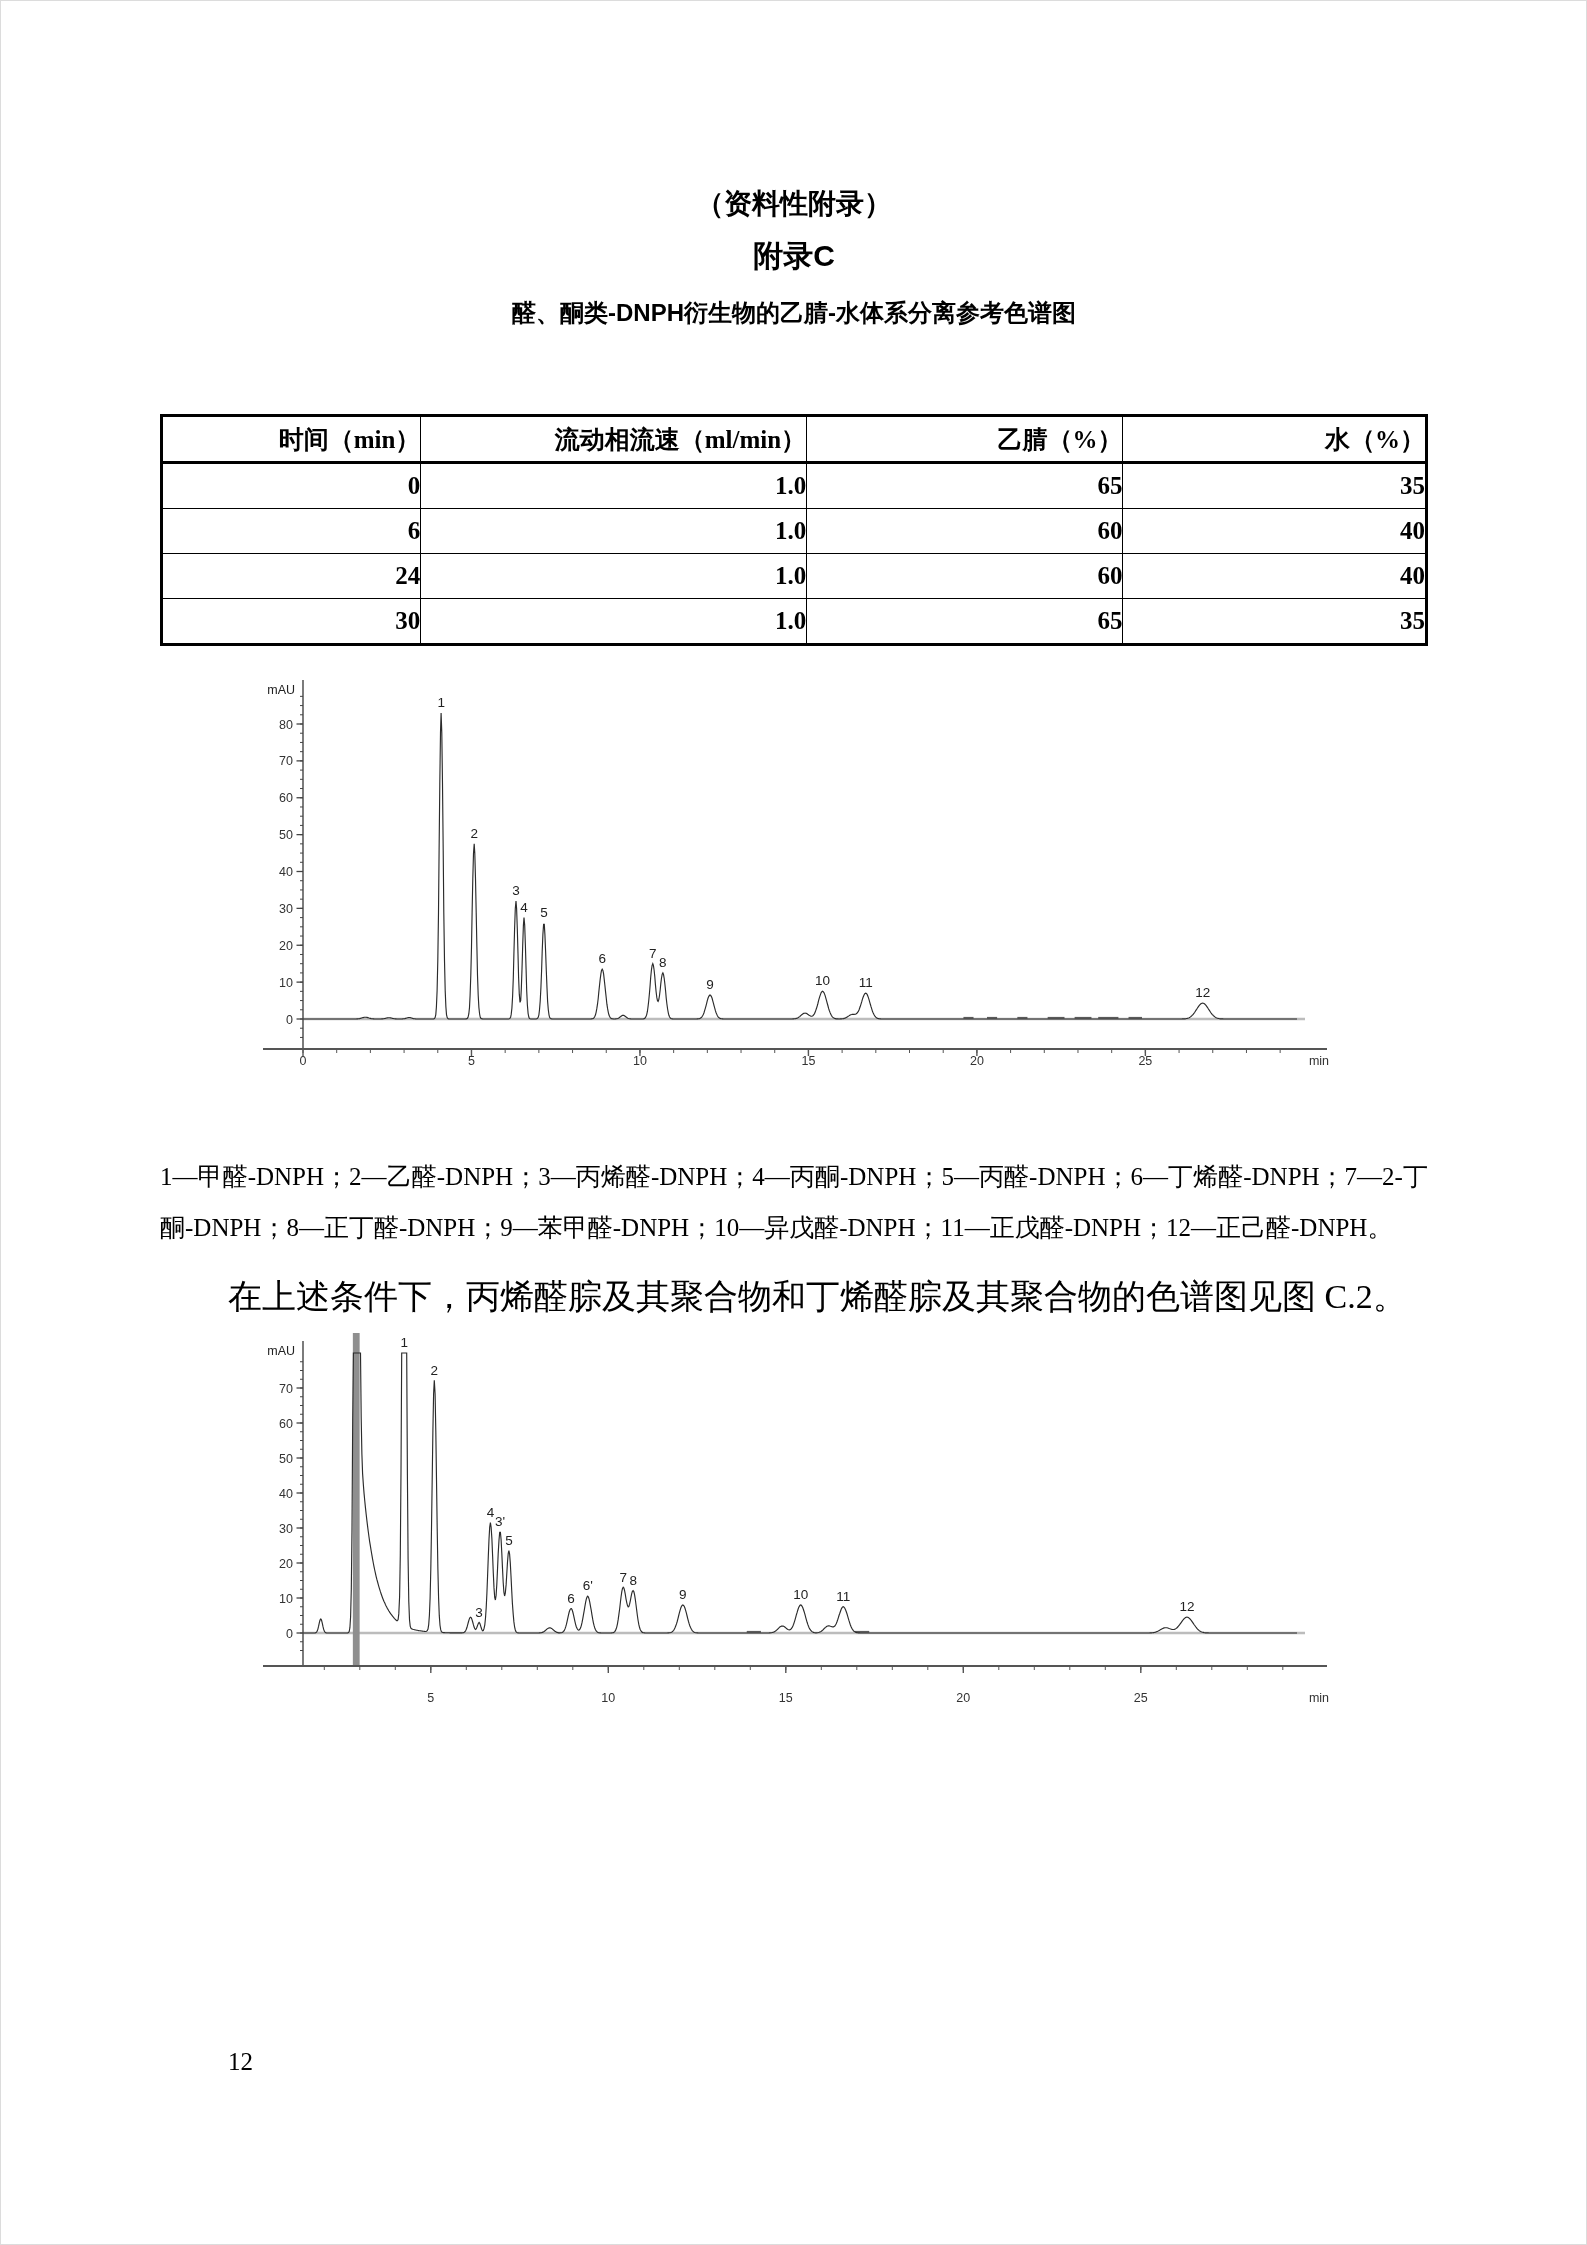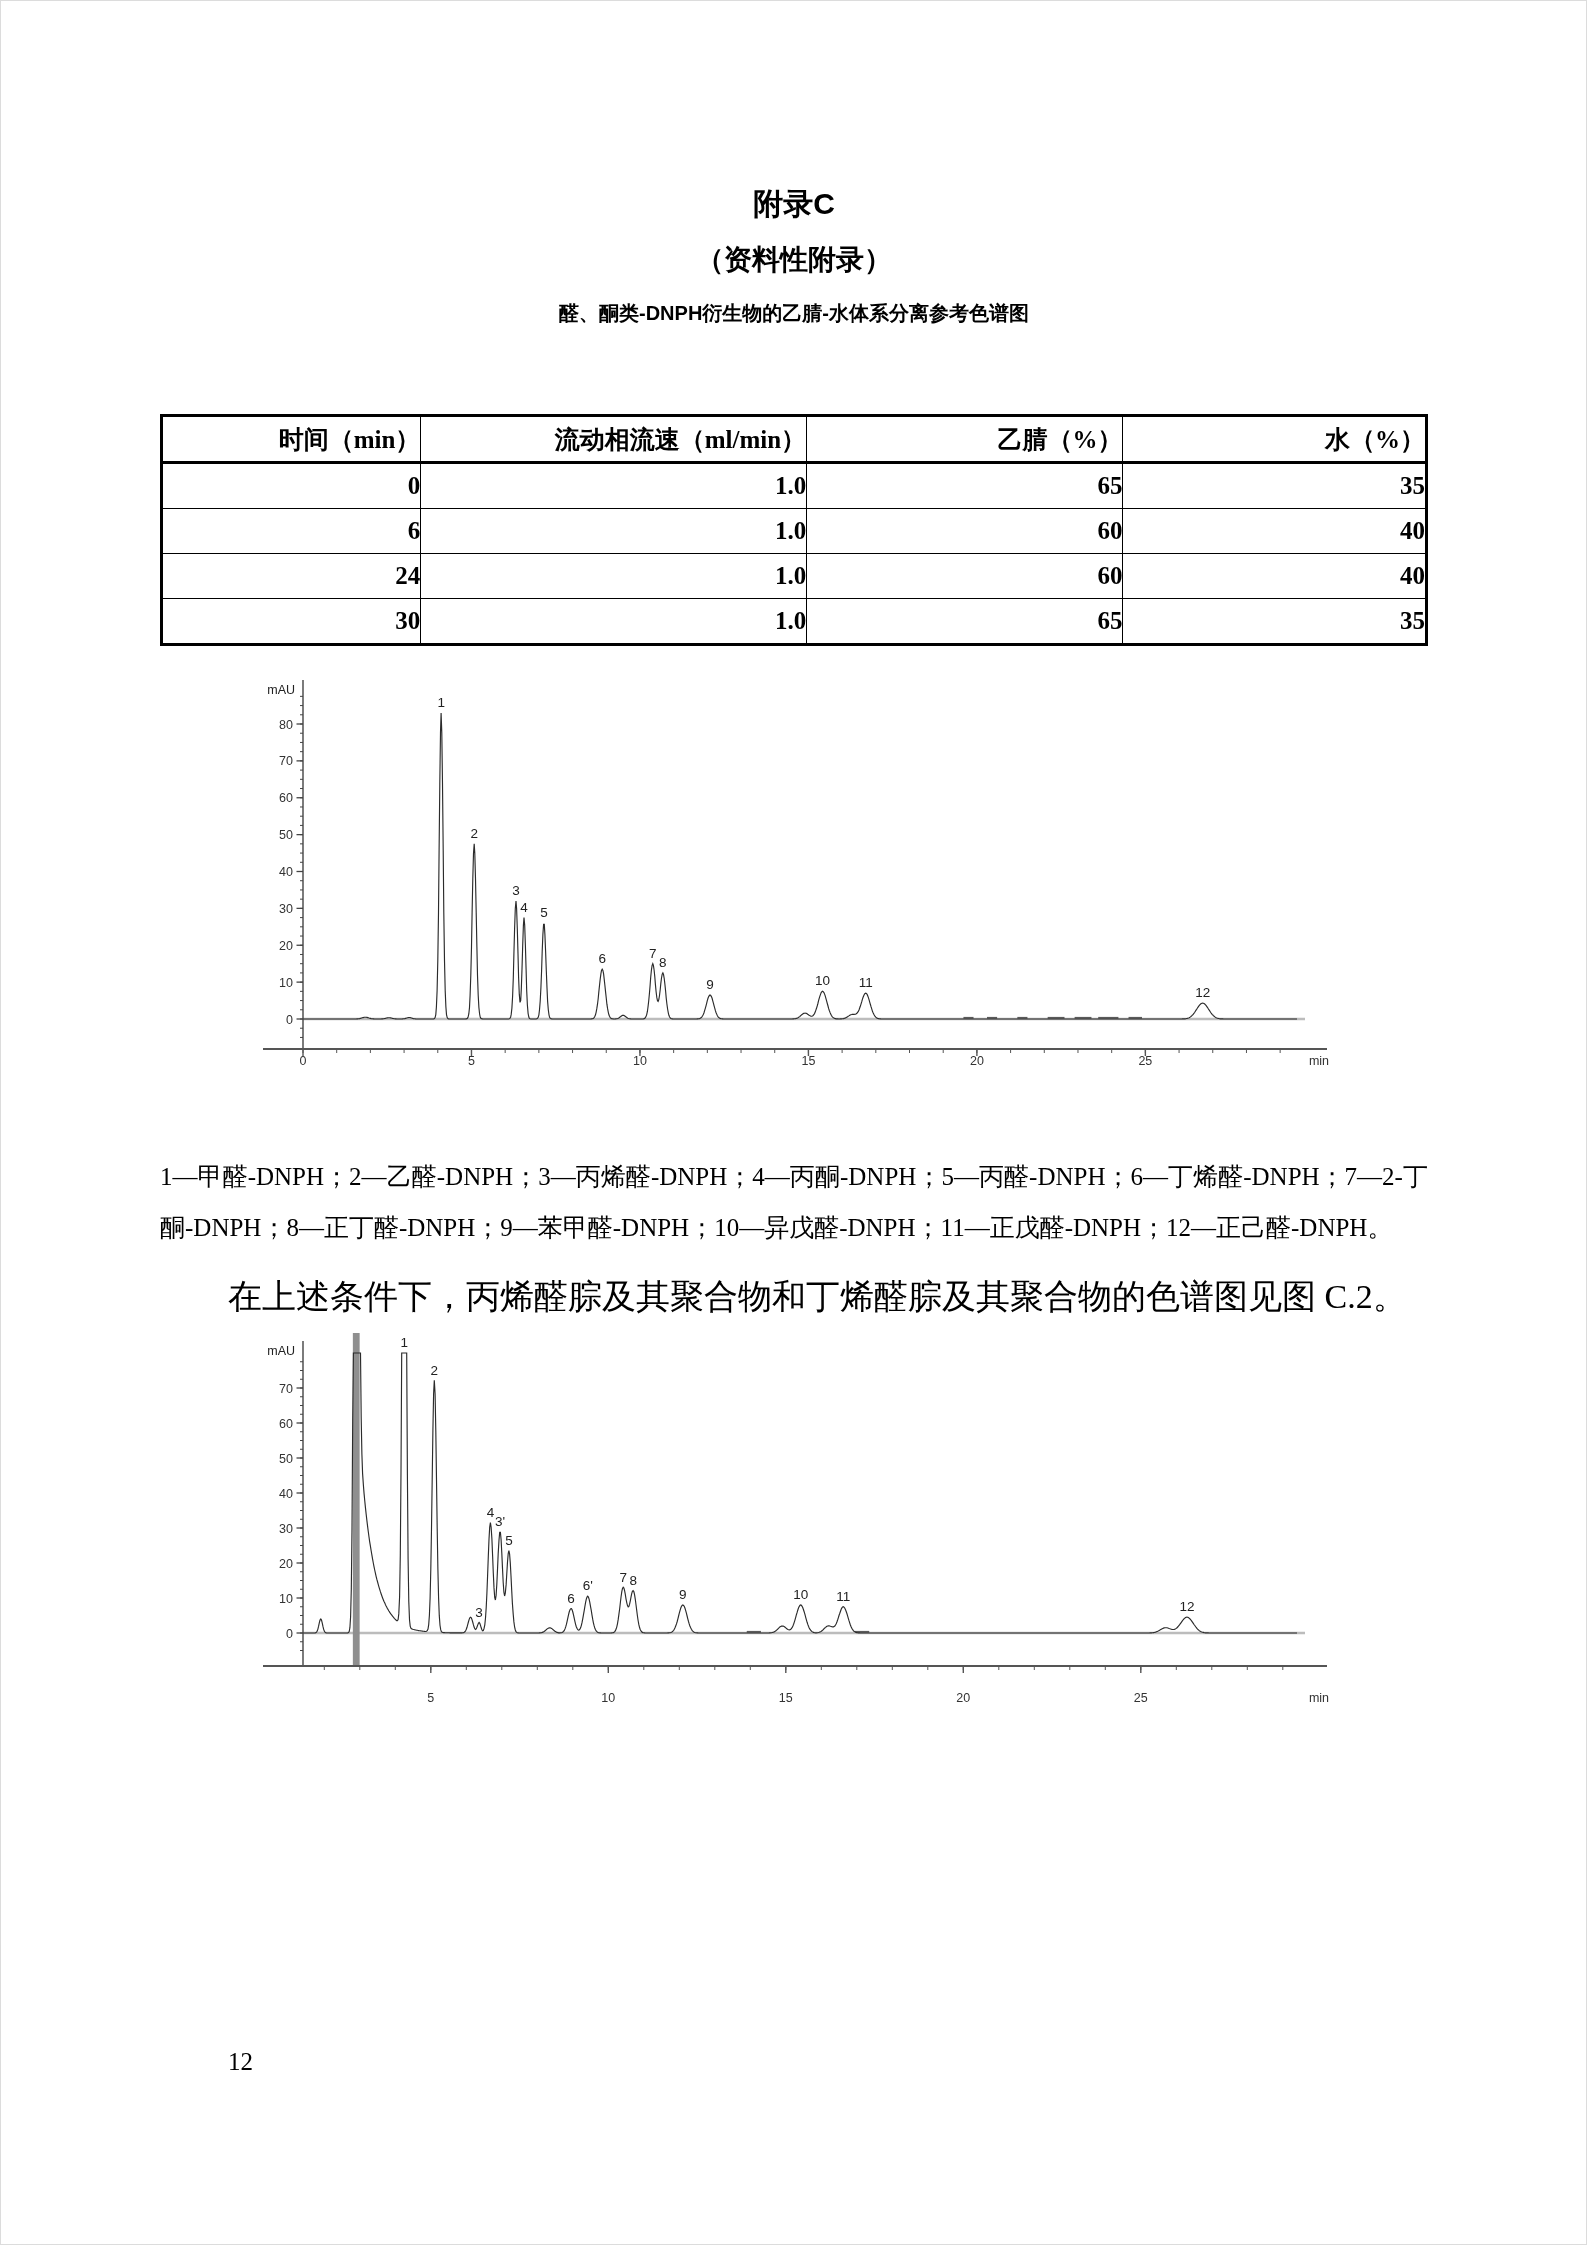--- a/index.html
+++ b/index.html
@@ -8,21 +8,21 @@
     background:#fff;color:#000;
     font-family:"Liberation Serif","DejaVu Serif",serif;
     box-shadow:inset 0 0 0 1px #dcdcdc;
     overflow:hidden;
   }
   .content{padding:186px 159px 0 160px;}
   .hd{font-family:"Liberation Sans","DejaVu Sans",sans-serif;font-weight:bold;}
   .t-center{text-align:center;}
   .app-title{font-size:30px;line-height:36px;margin:0 0 20px 0;}
   .app-subtitle{font-size:28px;line-height:36px;margin:0 0 16px 0;}
-  .app-heading{font-size:20px;line-height:38px;margin:0 0 82px 0;}
+  .app-heading{font-size:24px;line-height:38px;margin:0 0 82px 0;}
   .para{font-size:26px;line-height:40px;text-indent:2em;margin:0 0 24px 0;}
   .tbl-caption{font-size:27px;line-height:36px;margin:0 0 16px 0;}
   table.grad{border-collapse:collapse;width:100%;table-layout:fixed;margin:0 0 26px 0;border:3px solid #000;}
   table.grad th{border:1.5px solid #000;border-bottom:3px solid #000;font-weight:normal;}
   table.grad td{border:1.5px solid #000;}
   table.grad th,table.grad td{height:44px;text-align:right;vertical-align:middle;font-size:25px;padding:0;font-weight:bold;}
   .c1{width:20.5%}.c2{width:30.5%}.c3{width:25%}.c4{width:24%}
   .fig{width:1080px;margin-left:95px;}
   .legend{font-size:25px;line-height:51px;text-align:justify;margin:73px 0 0 0;}
   .fig-caption{font-size:27px;line-height:36px;margin:14px 0 0 0;}
@@ -30,22 +30,22 @@
   .fig2{margin-top:14px;}
   .pageno{position:absolute;left:228px;top:2048px;font-size:25px;}
   svg text{font-family:"Liberation Sans","DejaVu Sans",sans-serif;}
 </style>
 </head>
 <body>
 
 <div class="page">
   <div class="content">
 
+    <div class="hd t-center app-subtitle">（资料性附录）</div>
     <div class="hd t-center app-title">附录C</div>
-    <div class="hd t-center app-subtitle">（资料性附录）</div>
     <div class="hd t-center app-heading">醛、酮类-DNPH衍生物的乙腈-水体系分离参考色谱图</div>
 
 
 
     <table class="grad">
       <colgroup>
           <col class="c1">
           <col class="c2">
           <col class="c3">
           <col class="c4">

